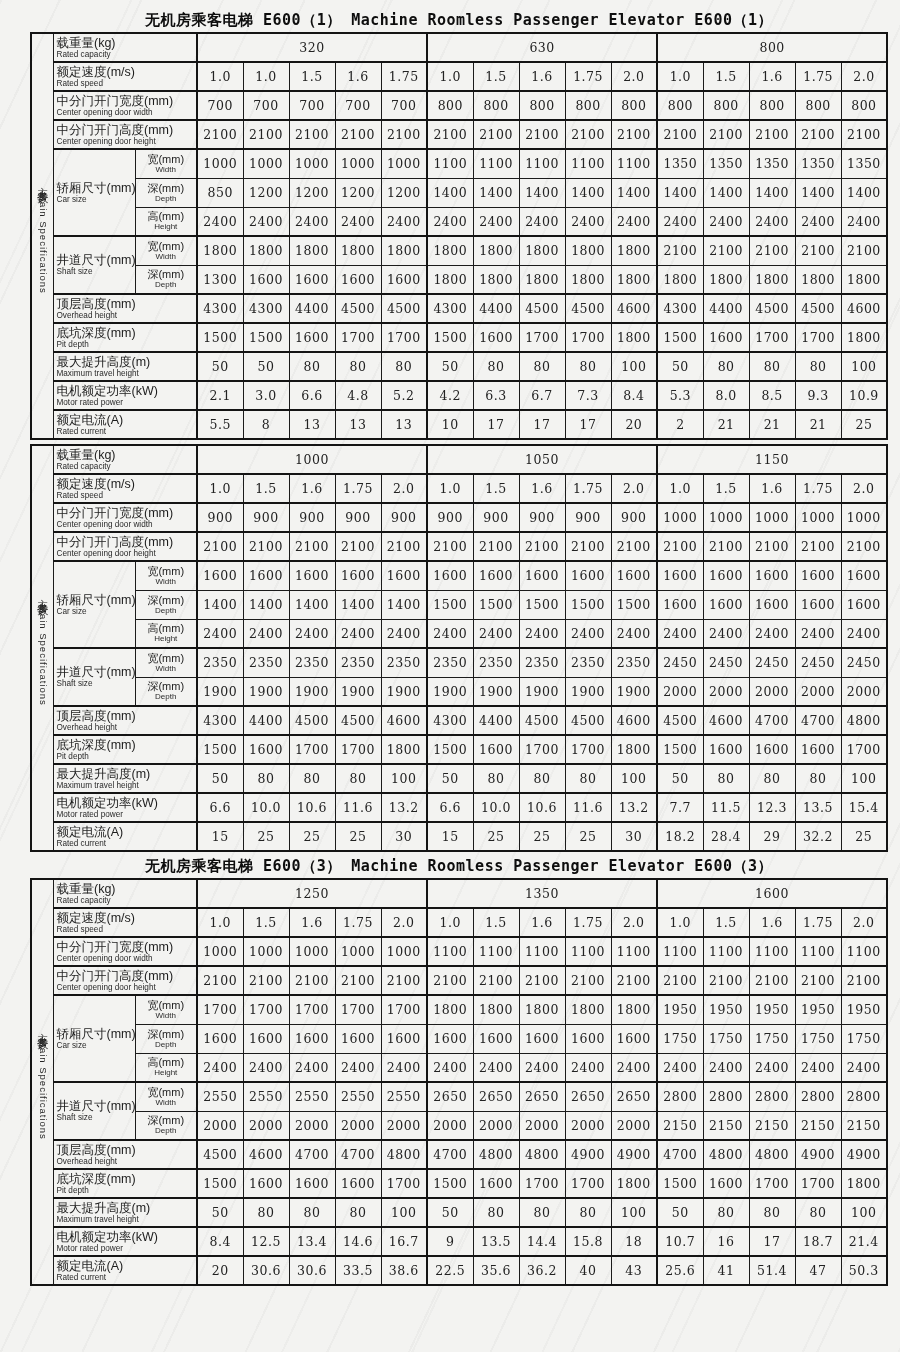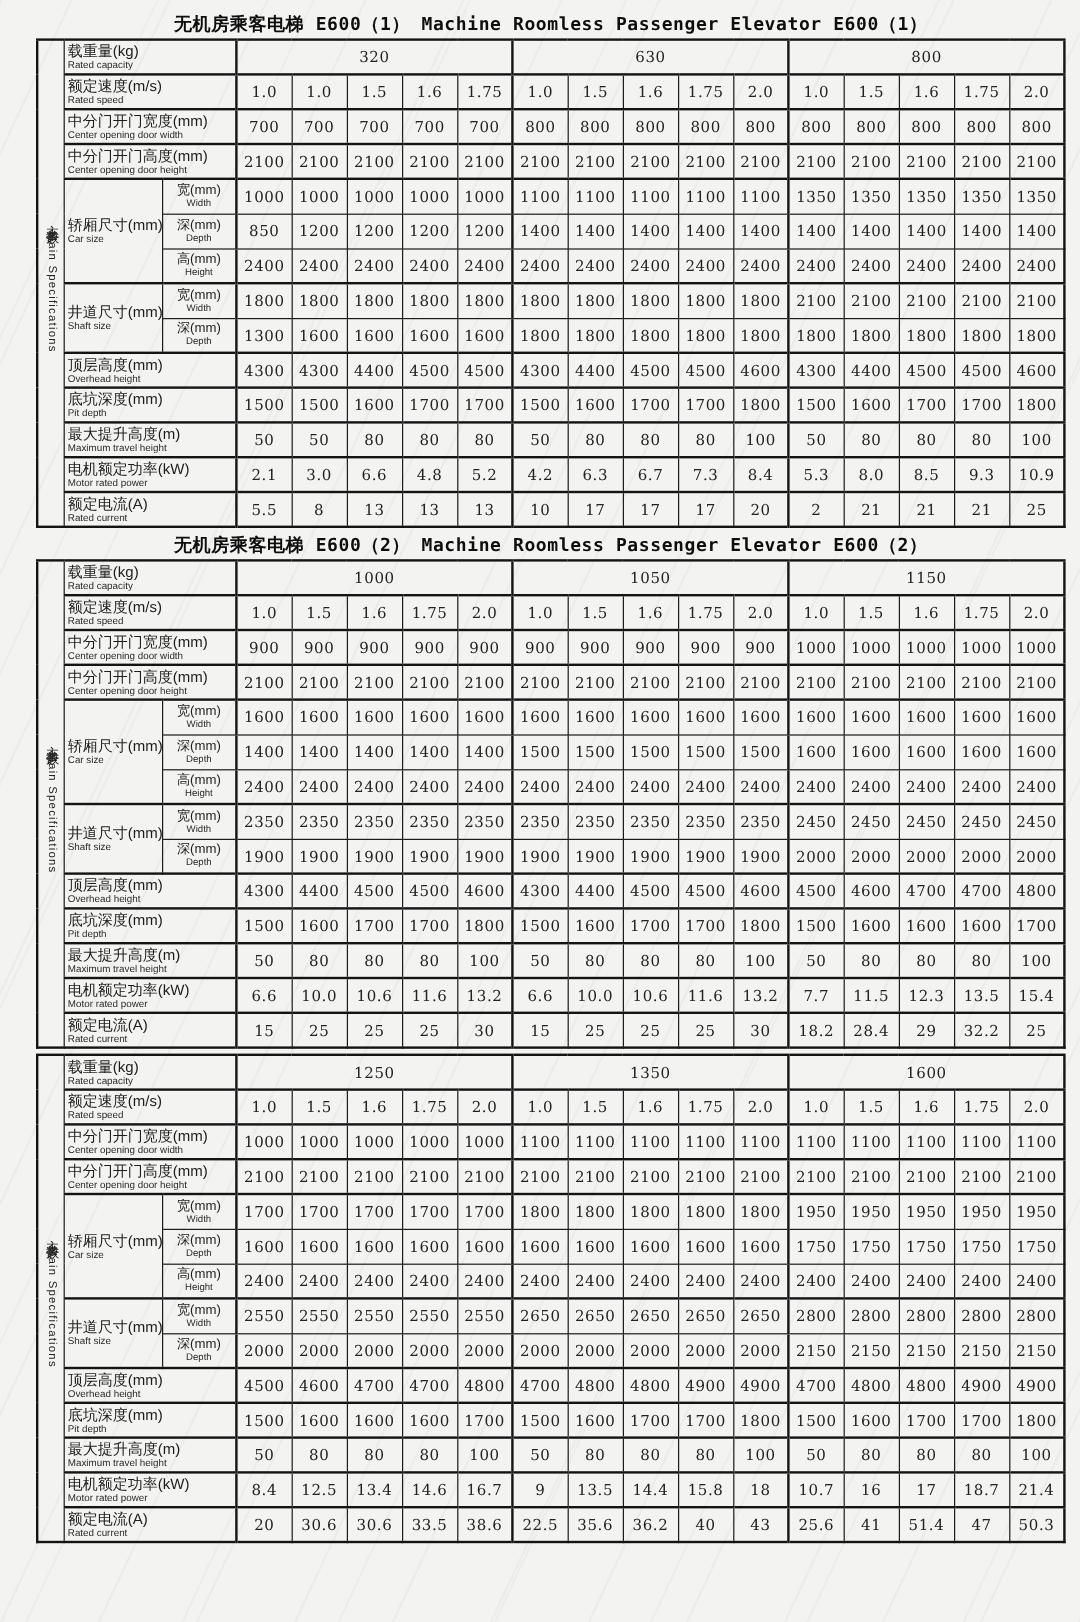--- a/index.html
+++ b/index.html
@@ -362,21 +362,20 @@
             <td class="d g0">2</td>
             <td class="d">21</td>
             <td class="d">21</td>
             <td class="d">21</td>
             <td class="d">25</td>
           </tr>
         </tbody>
       </table>
   </div>
   <div class="spec-block">
-    <div class="tbl-title">无机房乘客电梯 E600（2）  Machine Roomless Passenger Elevator E600（2）</div>
     <table class="spec">
         <colgroup>
           <col class="c-side">
           <col class="c-la">
           <col class="c-lb">
           <col class="c-d">
           <col class="c-d">
           <col class="c-d">
           <col class="c-d">
           <col class="c-d">
@@ -680,20 +679,21 @@
             <td class="d g0">18.2</td>
             <td class="d">28.4</td>
             <td class="d">29</td>
             <td class="d">32.2</td>
             <td class="d">25</td>
           </tr>
         </tbody>
       </table>
   </div>
   <div class="spec-block">
+    <div class="tbl-title">无机房乘客电梯 E600（3）  Machine Roomless Passenger Elevator E600（3）</div>
     <table class="spec">
         <colgroup>
           <col class="c-side">
           <col class="c-la">
           <col class="c-lb">
           <col class="c-d">
           <col class="c-d">
           <col class="c-d">
           <col class="c-d">
           <col class="c-d">

